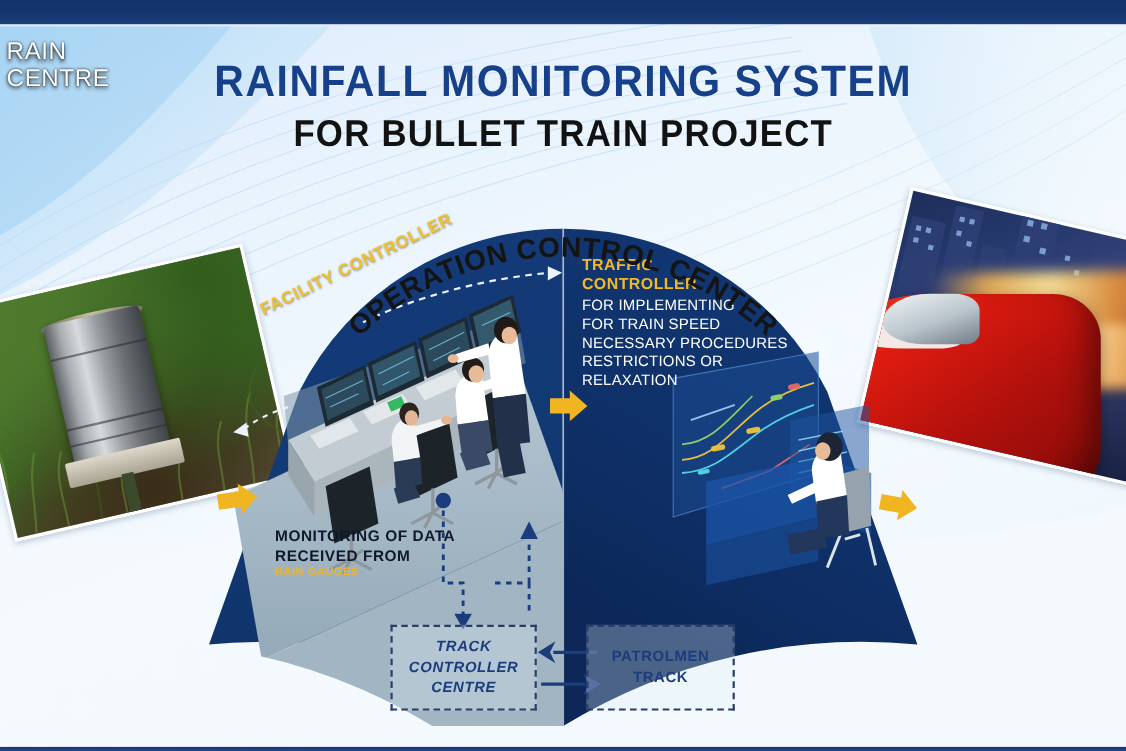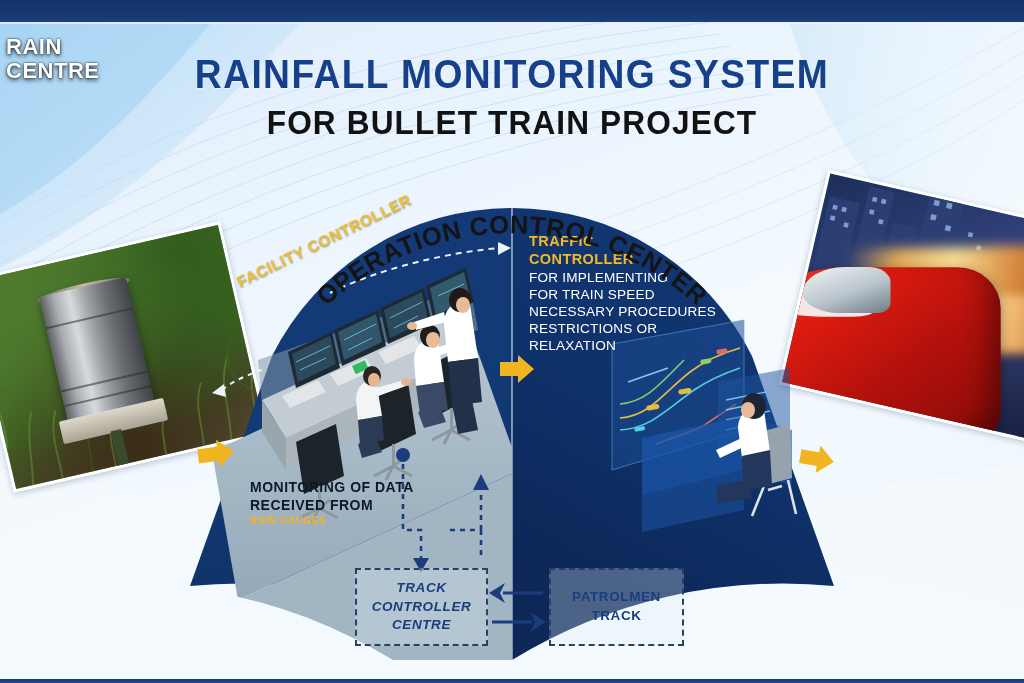--- a/index.html
+++ b/index.html
@@ -92,21 +92,21 @@
     border-radius:52% 18% 28% 60%/64% 24% 34% 52%;
     box-shadow:inset -10px -14px 26px rgba(0,0,0,.4), 0 4px 12px rgba(0,0,0,.4);}
   .bt-win{position:absolute;left:6%;top:42%;width:30%;height:18%;
     transform:rotate(-13deg);
     background:linear-gradient(160deg,#f3f6f8,#b9c4cc 55%,#6f7b86);
     border-radius:60% 32% 18% 52%/70% 40% 28% 54%;}
   .bt-white{position:absolute;left:-4%;top:52%;width:36%;height:12%;
     transform:rotate(-13deg);background:rgba(245,248,250,.92);
     border-radius:50% 20% 20% 50%;}
 
-  .photo-label{position:absolute;z-index:4;color:#fff;font-weight:bold;
+  .photo-label{position:absolute;z-index:4;color:#fff;font-weight:normal;
     font-size:22px;line-height:1.08;letter-spacing:.5px;
     text-shadow:0 2px 4px rgba(0,0,0,.75), 0 0 2px rgba(0,0,0,.9);}
   .rain-gauge-label{left:6px;top:35px;}
 
   
   .ocean-title{position:absolute;z-index:26;}
 
   .facility-label{
     position:absolute;left:238px;top:274px;z-index:24;
     color:#f2c12e;font-weight:bold;font-size:15.5px;letter-spacing:.6px;
@@ -127,21 +127,21 @@
   .monitor-gold{color:#f0b429;font-weight:bold;font-size:10px;line-height:1.3;
     letter-spacing:.5px;}
 
   
   .flowbox{position:absolute;z-index:28;box-sizing:border-box;
     border:2px dashed #2b3f66;
     background:rgba(226,238,250,.30);
     display:flex;align-items:center;justify-content:center;text-align:center;
     color:#1b3d7e;font-weight:bold;font-size:13.5px;line-height:1.38;letter-spacing:.6px;}
   .box-track{left:355px;top:568px;width:133px;height:78px;font-style:italic;}
-  .box-patrol{left:549px;top:568px;width:135px;height:78px;}
+  .box-patrol{left:533px;top:568px;width:135px;height:78px;}
 
   svg{display:block;}
   .noselect{user-select:none;}
 </style>
 </head>
 <body>
 
 <div class="stage">
 
   <div class="bg-base"></div>

